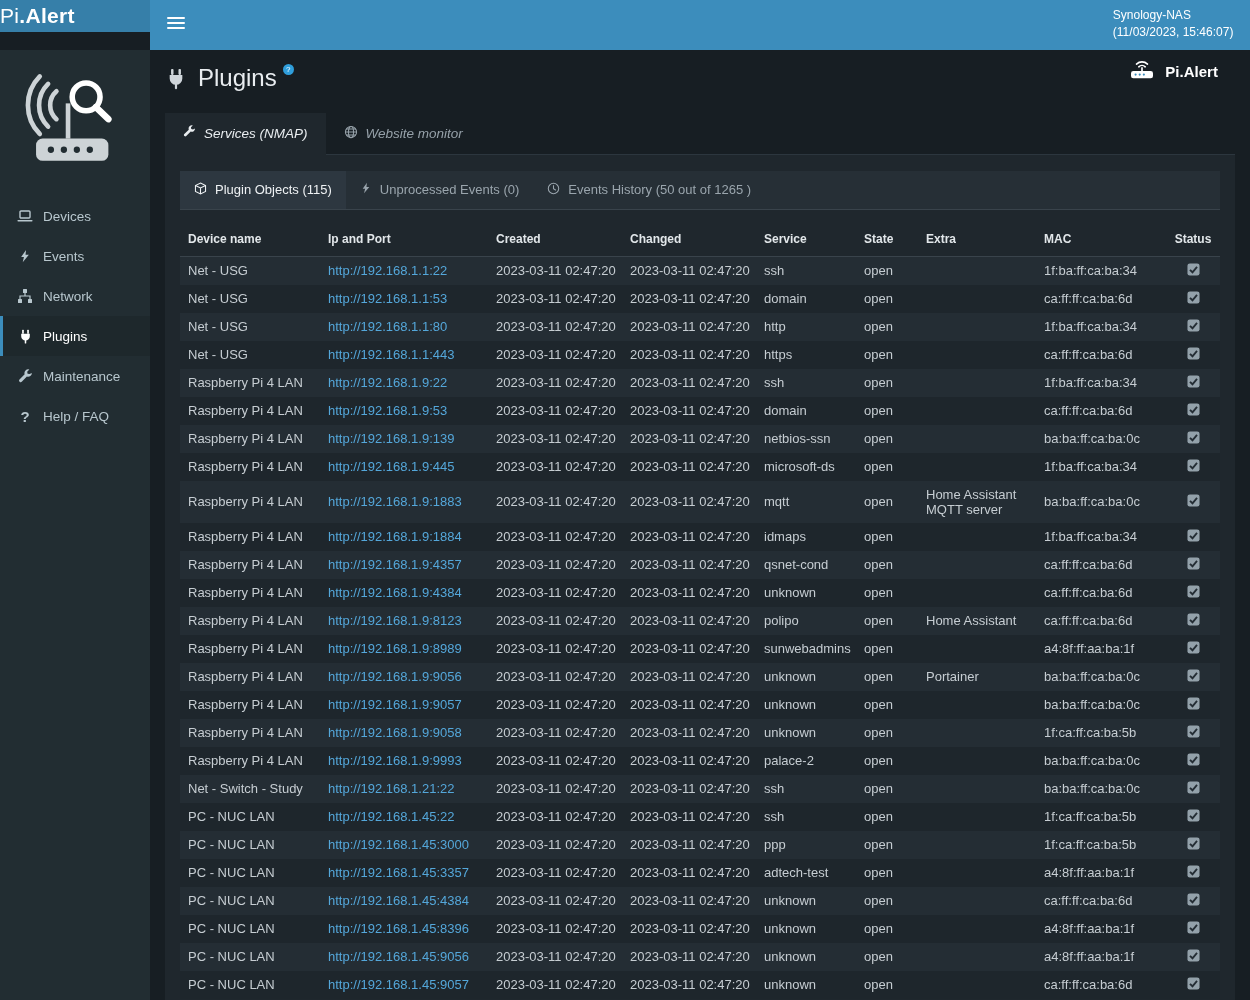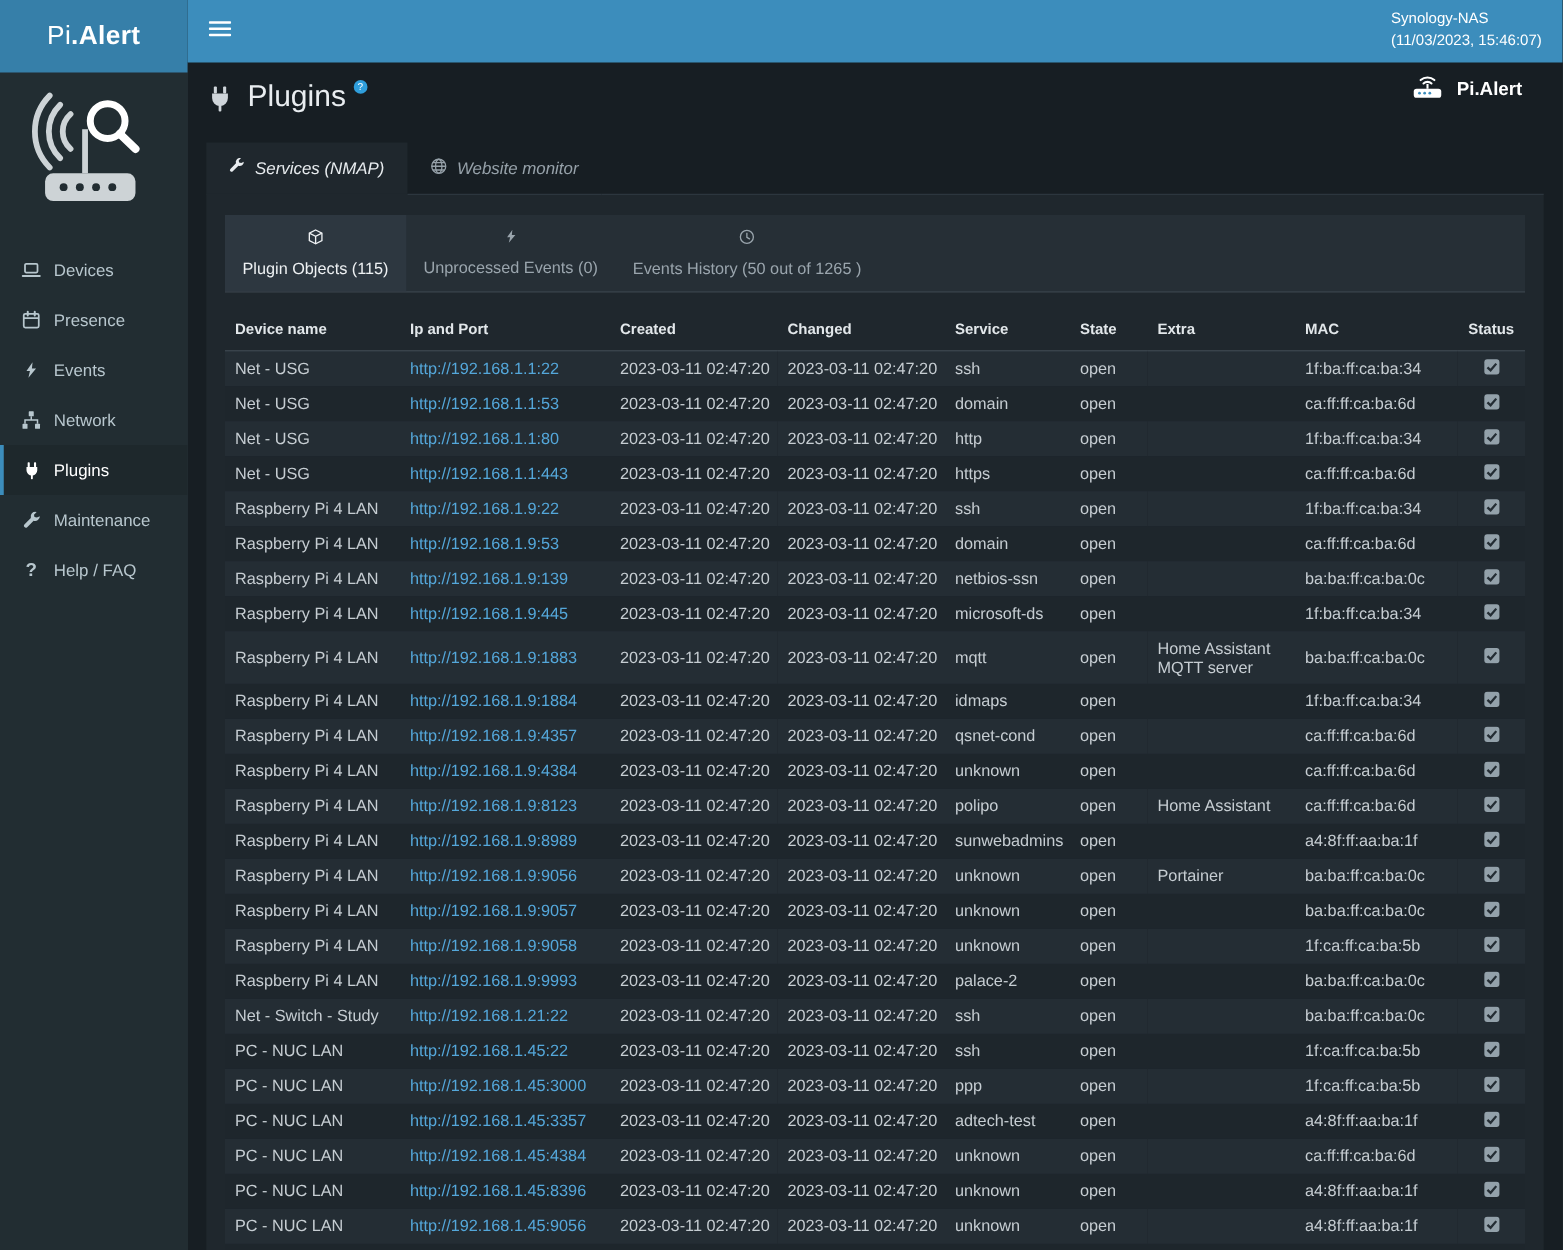--- a/index.html
+++ b/index.html
@@ -1,21 +1,21 @@
 <!DOCTYPE html>
 <html><head>
 <meta charset="utf-8">
 <style>
   * { margin:0; padding:0; box-sizing:border-box; }
   html,body { width:1250px; height:1000px; overflow:hidden; }
   body { background:#171e23; font-family:"Liberation Sans", sans-serif; }
 
   
   .main-header { position:fixed; top:0; left:0; width:1250px; height:50px; display:flex; z-index:20; }
-  .logo { width:150px; height:58px; background:#367fa9; color:#fff; display:flex; align-items:center; justify-content:center; font-size:21px; letter-spacing:.3px; }
+  .logo { width:150px; height:32px; background:#367fa9; color:#fff; display:flex; align-items:center; font-size:21px; letter-spacing:.3px; }
   .logo .lt { font-weight:300; }
   .logo .bd { font-weight:700; }
   .navbar { flex:1; background:#3c8dbc; display:flex; align-items:center; }
   .hamburger { padding:0 17px; height:50px; display:flex; align-items:center; cursor:pointer; }
   .nav-right { margin-left:auto; display:flex; align-items:center; gap:18px; padding-right:16px;flex-direction:column; }
   .scan-badge { font-family:"DejaVu Sans Mono", monospace; font-size:13px; color:#ececec; background:#2e2e2e; padding:4px 10px; border-radius:3px; white-space:nowrap; }
   .host-block { color:#ffffff; font-size:12px; line-height:1.45; }
   .brand { display:flex; align-items:center; gap:9px; color:#fff; font-size:15px; font-weight:700; cursor:pointer; }
 
   
@@ -34,21 +34,21 @@
   .title-badge { width:11px; height:11px; background:#2f9edb; border-radius:50%; font-size:8px; color:#fff; display:flex; align-items:center; justify-content:center; margin-left:-5px; }
 
   .tabs { display:flex;font-style:italic; }
   .tab { display:flex; align-items:center; gap:8px; padding:12px 18px; color:#96a1a9; font-size:13.5px; cursor:pointer; border-bottom:1px solid #2c363e; white-space:nowrap; }
   .tab.active { background:#1f272d; color:#e8ecef; border-bottom-color:#1f272d; }
   .tabs::after { content:""; flex:1; border-bottom:1px solid #2c363e; }
 
   .panel { background:#1f272d; padding:16px 15px; min-height:846px; }
 
   .inner-tabs { display:flex; background:#262f36; border-bottom:1px solid #39434b; }
-  .itab { display:flex; align-items:center; gap:8px; padding:11px 14px; color:#9aa5ad; font-size:13px; cursor:pointer; white-space:nowrap;flex-direction:column; }
+  .itab { display:flex; align-items:center; gap:8px; padding:11px 14px; color:#9aa5ad; font-size:13px; cursor:pointer; white-space:nowrap; }
   .itab.active { background:#2d3740; color:#eef1f3; }
 
   table { width:100%; border-collapse:collapse; margin-top:12px; table-layout:fixed; }
   th { text-align:left; font-size:12px; font-weight:700; color:#e2e7ea; padding:10px 8px; border-bottom:1px solid #39434b; }
   td { font-size:13px; color:#c6cdd2; padding:6px 8px; overflow:hidden; vertical-align:middle; }
   td.nowrap { white-space:nowrap; }
   tbody tr:nth-child(odd)  { background:#242d34; }
   tbody tr:nth-child(even) { background:#1e262c; }
   a.link { color:#54a7da; text-decoration:none; cursor:pointer; white-space:nowrap; }
   th.status, td.status { text-align:center; }
@@ -116,30 +116,20 @@
   </div>
   <ul class="menu">
     <li>
       <span class="micon">
         <svg viewBox="0 0 16 16" width="16" height="16">
             <rect x="3" y="3" width="10" height="7" rx="1" fill="none" stroke="currentColor" stroke-width="1.4"></rect>
             <path d="M1.2 12.8h13.6" stroke="currentColor" stroke-width="1.6" stroke-linecap="round"></path>
           </svg>
       </span>
       <span>Devices</span>
-    </li>
-    <li>
-      <span class="micon">
-        <svg viewBox="0 0 16 16" width="16" height="16">
-            <rect x="2" y="3" width="12" height="11" rx="1.2" fill="none" stroke="currentColor" stroke-width="1.4"></rect>
-            <path d="M2 6.4h12" stroke="currentColor" stroke-width="1.4"></path>
-            <path d="M5.2 1.4v3M10.8 1.4v3" stroke="currentColor" stroke-width="1.6" stroke-linecap="round"></path>
-          </svg>
-      </span>
-      <span>Presence</span>
     </li>
     <li>
       <span class="micon">
         <svg viewBox="0 0 16 16" width="14" height="14">
             <polygon points="9.2,1 3.6,9 6.8,9 5.4,15 12.4,6.6 8.6,6.6" fill="currentColor"></polygon>
           </svg>
       </span>
       <span>Events</span>
     </li>
     <li>

